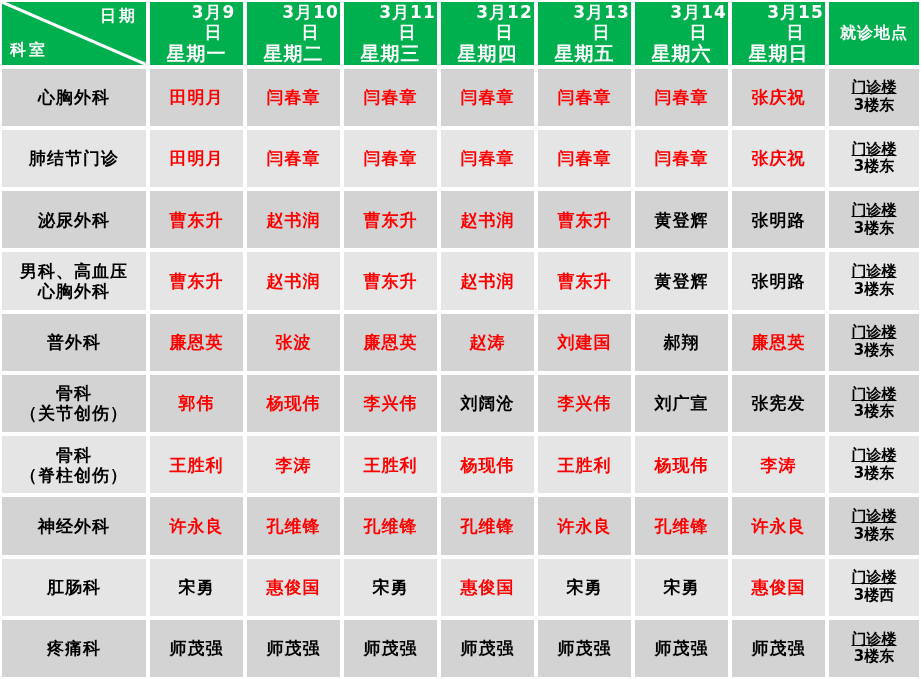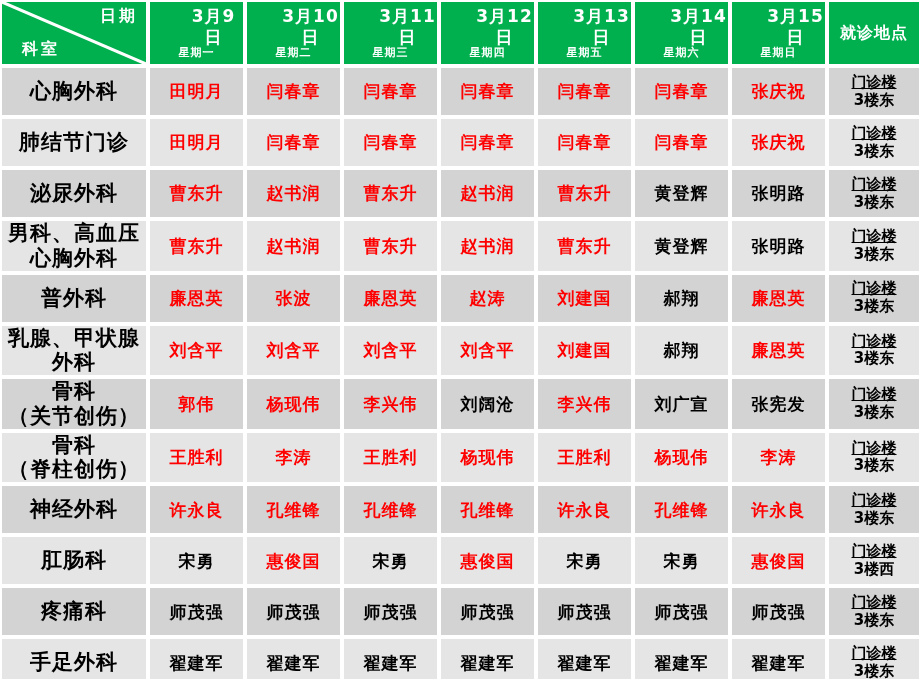--- a/index.html
+++ b/index.html
@@ -44,35 +44,35 @@
     display:block;
   }
   th.corner-cell .lbl-date{
     position:absolute;
     top:5px;right:8px;
     font-size:16px;
     letter-spacing:3px;
   }
   th.corner-cell .lbl-dept{
     position:absolute;
-    left:20px;bottom:5px;
+    left:8px;bottom:5px;
     font-size:16px;
     letter-spacing:3px;
   }
   th .dh-line1{display:block;font-size:17px;padding-left:34px;}
-  th .dh-line2{display:block;font-size:11px;}
+  th .dh-line2{display:block;font-size:19px;}
   th.loc-head{font-size:16px;letter-spacing:1px;}
 
   
   tbody tr{height:51px;}
   tbody tr.row-gray td{background:#d3d3d3;}
   tbody tr.row-blue td{background:#e5e5e5;}
   td.dept-cell{
     color:#000000;
-    font-size:21px;
+    font-size:17px;
     letter-spacing:1px;
   }
   td.dept-cell .d1{display:block;}
   td.dept-cell .d2{display:block;}
   td.doc-cell{
     font-size:17px;
     letter-spacing:1px;
   }
   td.doc-cell.red{color:#ff0000;}
   td.doc-cell.black{color:#000000;}
@@ -214,37 +214,20 @@
         <td class="doc-cell red">廉恩英</td>
         <td class="doc-cell red">赵涛</td>
         <td class="doc-cell red">刘建国</td>
         <td class="doc-cell black">郝翔</td>
         <td class="doc-cell red">廉恩英</td>
         <td class="loc-cell">
           <span class="l1">门诊楼</span>
           <span class="l2">3楼东</span>
         </td>
       </tr>
-      <tr class="row-blue">
-        <td class="dept-cell">
-          <span class="d1">乳腺、甲状腺</span>
-          <span class="d2">外科</span>
-        </td>
-        <td class="doc-cell red">刘含平</td>
-        <td class="doc-cell red">刘含平</td>
-        <td class="doc-cell red">刘含平</td>
-        <td class="doc-cell red">刘含平</td>
-        <td class="doc-cell red">刘建国</td>
-        <td class="doc-cell black">郝翔</td>
-        <td class="doc-cell red">廉恩英</td>
-        <td class="loc-cell">
-          <span class="l1">门诊楼</span>
-          <span class="l2">3楼东</span>
-        </td>
-      </tr>
       <tr class="row-gray">
         <td class="dept-cell">
           <span class="d1">骨科</span>
           <span class="d2">（关节创伤）</span>
         </td>
         <td class="doc-cell red">郭伟</td>
         <td class="doc-cell red">杨现伟</td>
         <td class="doc-cell red">李兴伟</td>
         <td class="doc-cell black">刘阔沧</td>
         <td class="doc-cell red">李兴伟</td>
@@ -313,30 +296,14 @@
         <td class="doc-cell black">师茂强</td>
         <td class="doc-cell black">师茂强</td>
         <td class="doc-cell black">师茂强</td>
         <td class="doc-cell black">师茂强</td>
         <td class="doc-cell black">师茂强</td>
         <td class="loc-cell">
           <span class="l1">门诊楼</span>
           <span class="l2">3楼东</span>
         </td>
       </tr>
-      <tr class="row-blue">
-        <td class="dept-cell">
-          <span class="d1">手足外科</span>
-        </td>
-        <td class="doc-cell black">翟建军</td>
-        <td class="doc-cell black">翟建军</td>
-        <td class="doc-cell black">翟建军</td>
-        <td class="doc-cell black">翟建军</td>
-        <td class="doc-cell black">翟建军</td>
-        <td class="doc-cell black">翟建军</td>
-        <td class="doc-cell black">翟建军</td>
-        <td class="loc-cell">
-          <span class="l1">门诊楼</span>
-          <span class="l2">3楼东</span>
-        </td>
-      </tr>
     </tbody>
 </table>
 
 </body></html>

